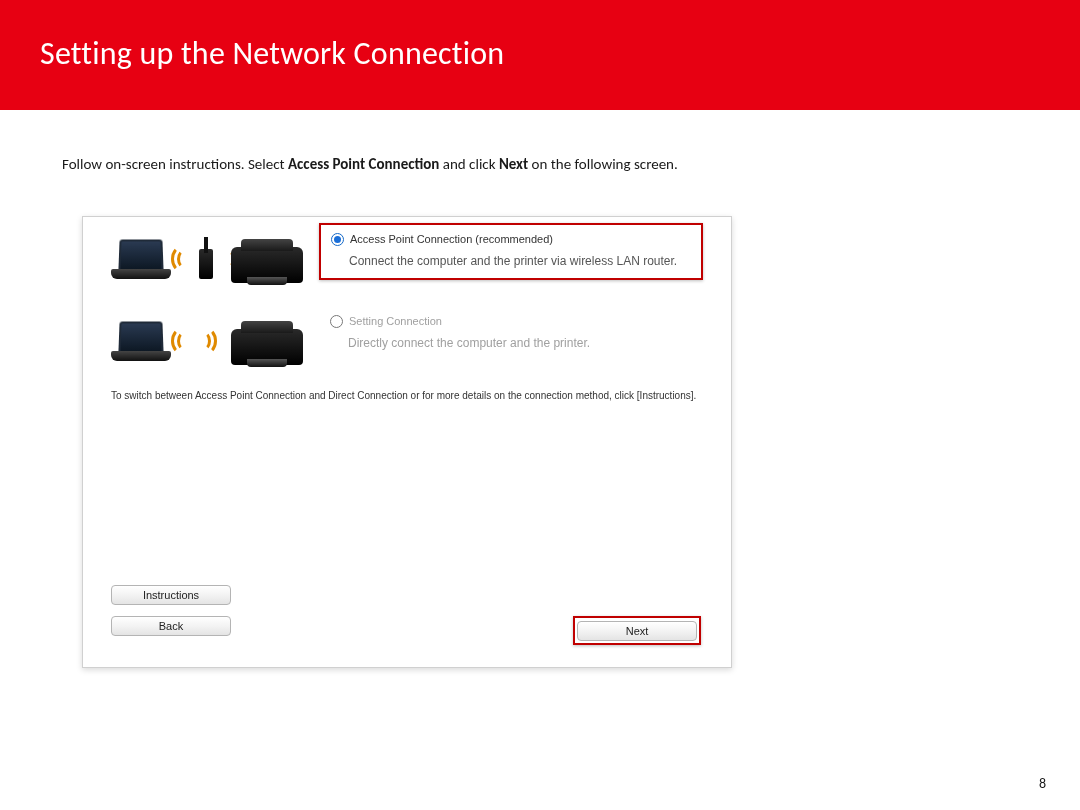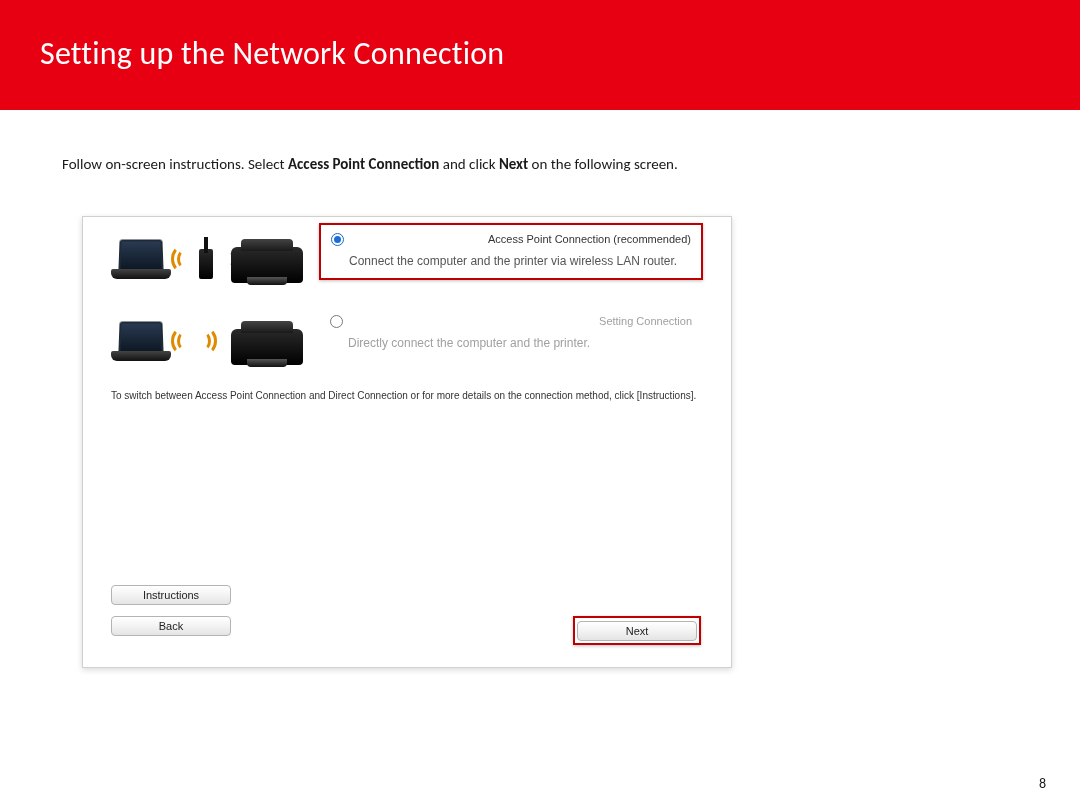--- a/index.html
+++ b/index.html
@@ -168,21 +168,20 @@
   .option-box.selected {
     border: 2px solid #c00000;
     box-shadow: 0 1px 3px rgba(0,0,0,0.25);
   }
   .radio-line {
     display: flex;
     align-items: center;
     gap: 6px;
     font-size: 11px;
     color: #333;
-    justify-content: space-between;
   }
   .radio {
     width: 11px; height: 11px; border-radius: 50%;
     border: 1px solid #777;
     display: inline-block;
     position: relative;
     flex: 0 0 auto;
   }
   .radio.checked {
     border-color: #1468c7;

